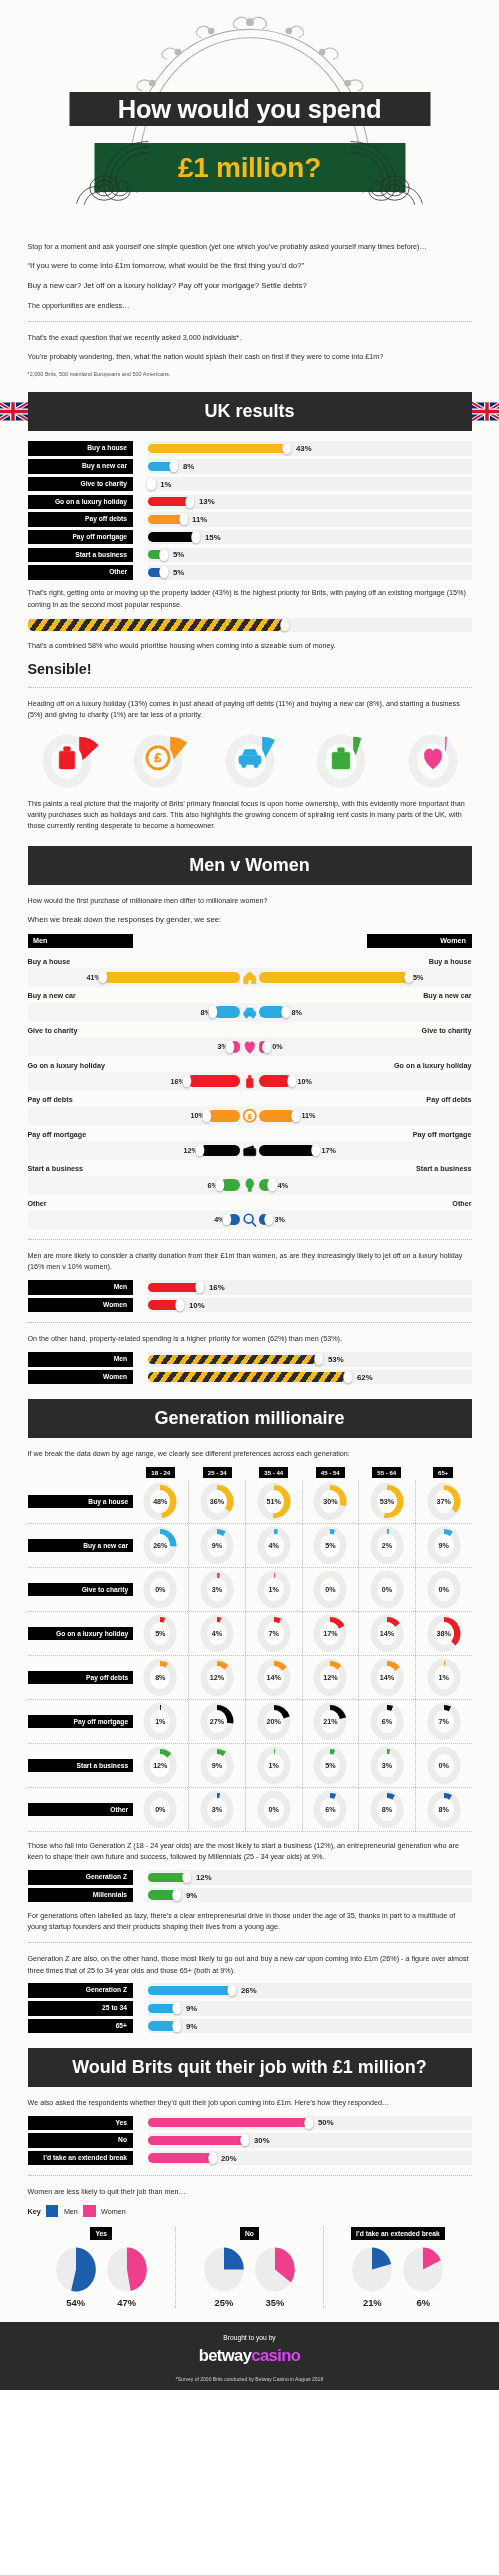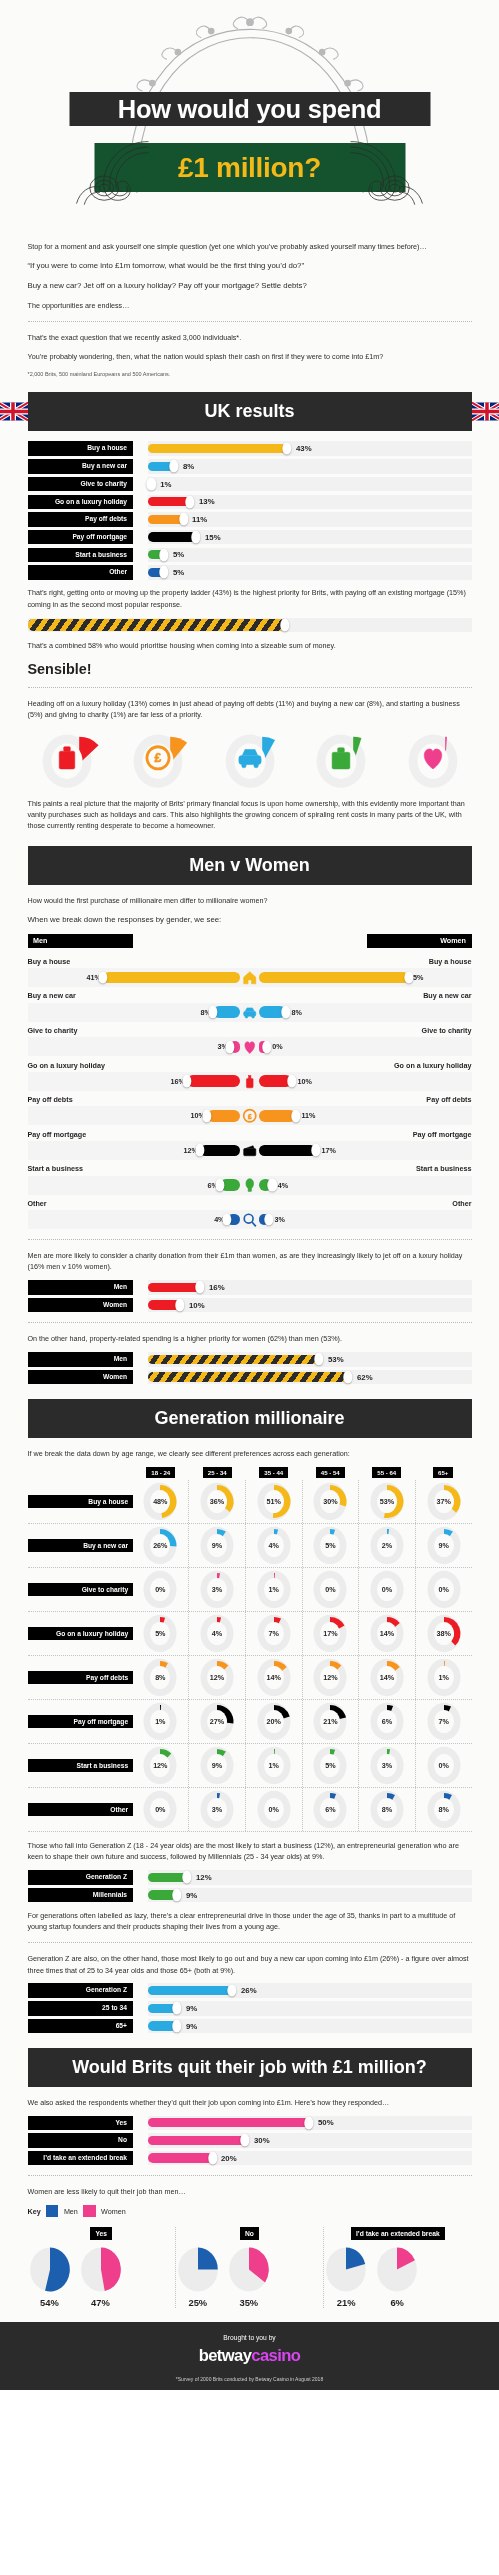--- a/index.html
+++ b/index.html
@@ -115,21 +115,21 @@
   .gen-pct { position: absolute; font-size: 7.2px; font-weight: bold; }
 
   
   .quit-key { display: flex; align-items: center; gap: 5.5px; margin: 5.5px 0 10px; font-size: 7.2px; }
   .swatch { width: 12.2px; height: 12.2px; }
   .quit-groups { display: flex; }
   .quit-group { flex: 1; text-align: center; position: relative; }
   .quit-group + .quit-group { border-left: 1.1px dotted #c4c4c4; }
   .quit-chip { background: #000; color: #fff; font-size: 6.7px; font-weight: bold;
                padding: 2.8px 5.5px; display: inline-block; margin-bottom: 5.5px; }
-  .quit-pair { display: flex; gap: 7px; }
+  .quit-pair { display: flex; justify-content: center; gap: 7px; }
   .quit-pct { font-size: 9.4px; font-weight: bold; margin-top: 2.2px; }
 
   
   .footer { background: #2b2b2b; text-align: center; padding: 12.2px 0 10px; margin-top: 14.4px; }
   .footer .by { color: #fff; font-size: 6.7px; margin-bottom: 4.4px; }
   .logo { font-size: 16.6px; font-weight: bold; letter-spacing: -0.6px; }
   .logo .w { color: #fff; } .logo .y { color: #d946ef; }
   .note { background: #2b2b2b; color: #cfcfcf; font-size: 5px; text-align: center; padding-bottom: 7.8px; }
 </style>
 </head>

